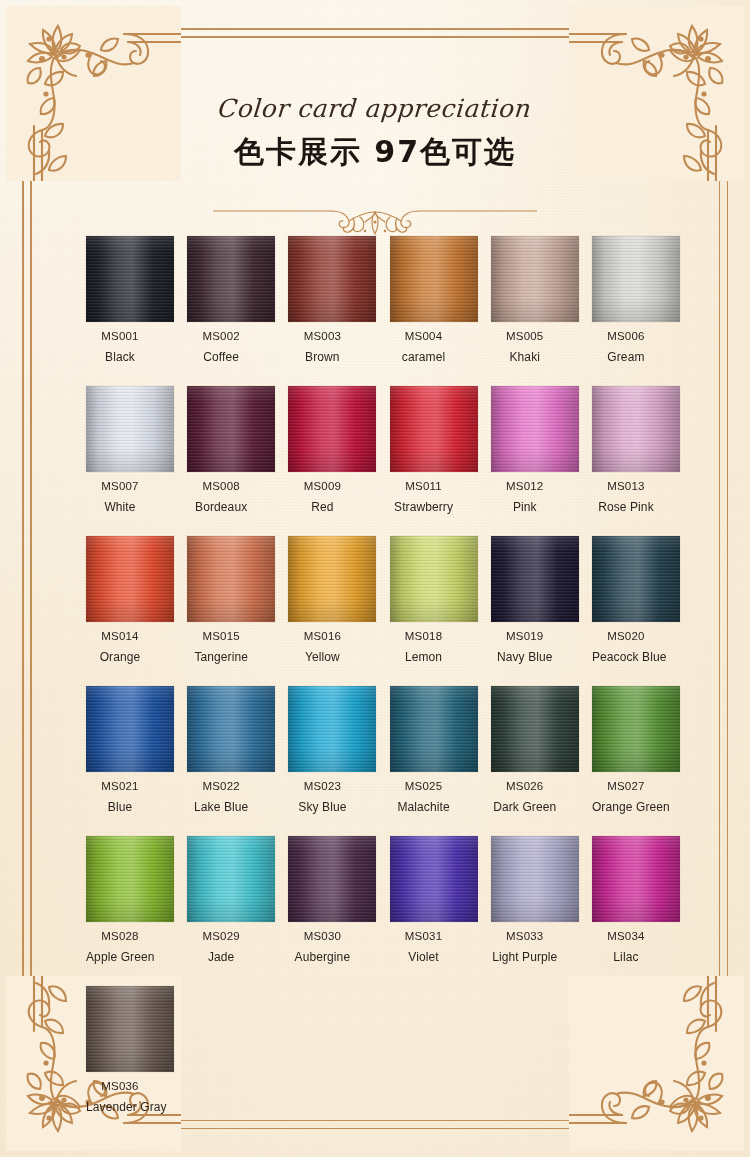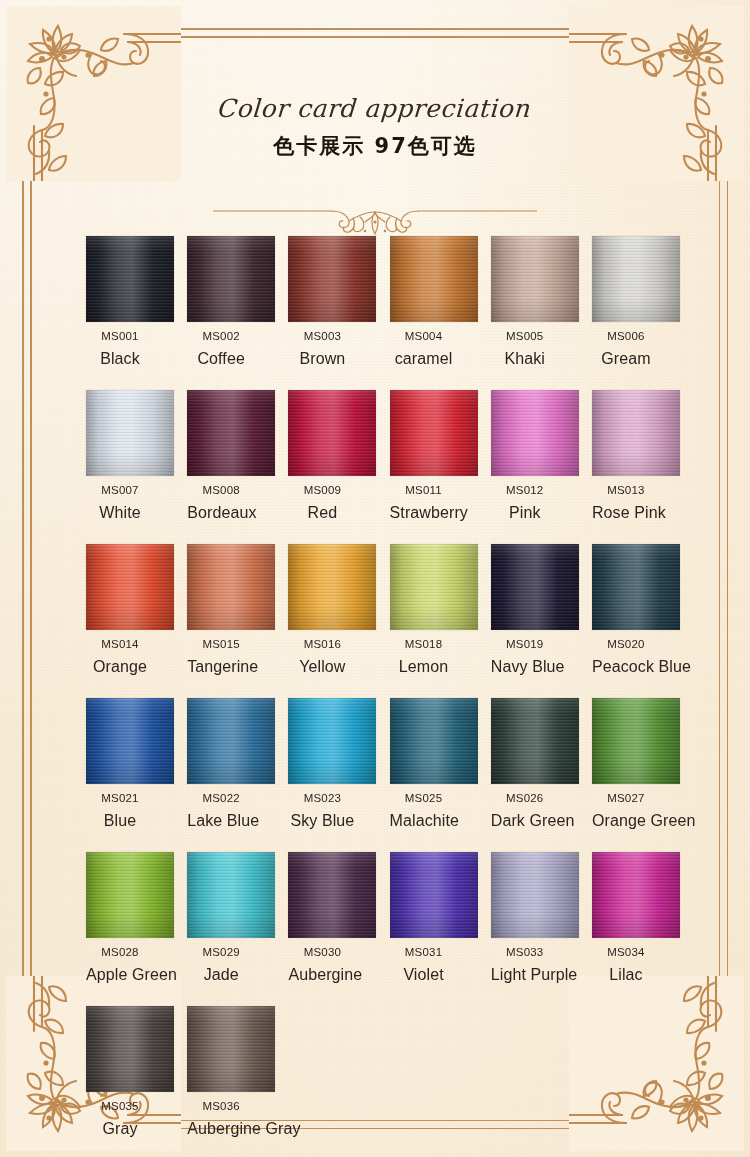--- a/index.html
+++ b/index.html
@@ -67,21 +67,21 @@
     font-style: italic;
     font-size: 25px;
     color: #3a2a20;
     letter-spacing: 0.5px;
     line-height: 1;
     transform: skewX(-6deg);
   }
   .cn-title {
     margin-top: 14px;
     font-family: "DejaVu Sans", sans-serif;
-    font-size: 21px;
+    font-size: 30px;
     font-weight: 700;
     color: #1c1512;
     letter-spacing: 2px;
     line-height: 1.1;
   }
 
   .divider {
     position: absolute;
     top: 198px;
     left: 213px;
@@ -151,21 +151,21 @@
     font-family: "Liberation Sans", sans-serif;
     white-space: nowrap;
   }
   .code {
     margin-top: 8px;
     font-size: 11.5px;
     letter-spacing: 0.2px;
   }
   .name {
     margin-top: 8px;
-    font-size: 16px;
+    font-size: 12px;
     letter-spacing: 0.1px;
   }
 </style>
 </head>
 <body>
 
 <div id="page">
 
   <div class="frame-line frame-outer-top"></div>
   <div class="frame-line frame-inner-top"></div>
@@ -648,32 +648,23 @@
       <div class="cell">
         <div class="swatch" style="background-color: rgb(205, 36, 150);">
           <div class="threads"></div>
           <div class="sheen"></div>
           <div class="topshade"></div>
         </div>
         <div class="code">MS034</div>
         <div class="name">Lilac</div>
       </div>
       <div class="cell">
-        <div class="swatch" style="background-color: rgb(75, 67, 65);">
-          <div class="threads"></div>
-          <div class="sheen"></div>
-          <div class="topshade"></div>
-        </div>
-        <div class="code">MS035</div>
-        <div class="name">Gray</div>
-      </div>
-      <div class="cell">
         <div class="swatch" style="background-color: rgb(108, 91, 81);">
           <div class="threads"></div>
           <div class="sheen"></div>
           <div class="topshade"></div>
         </div>
         <div class="code">MS036</div>
-        <div class="name">Aubergine Gray</div>
+        <div class="name">Lavender Gray</div>
       </div>
     </div>
 
 </div>
 
 </body></html>

